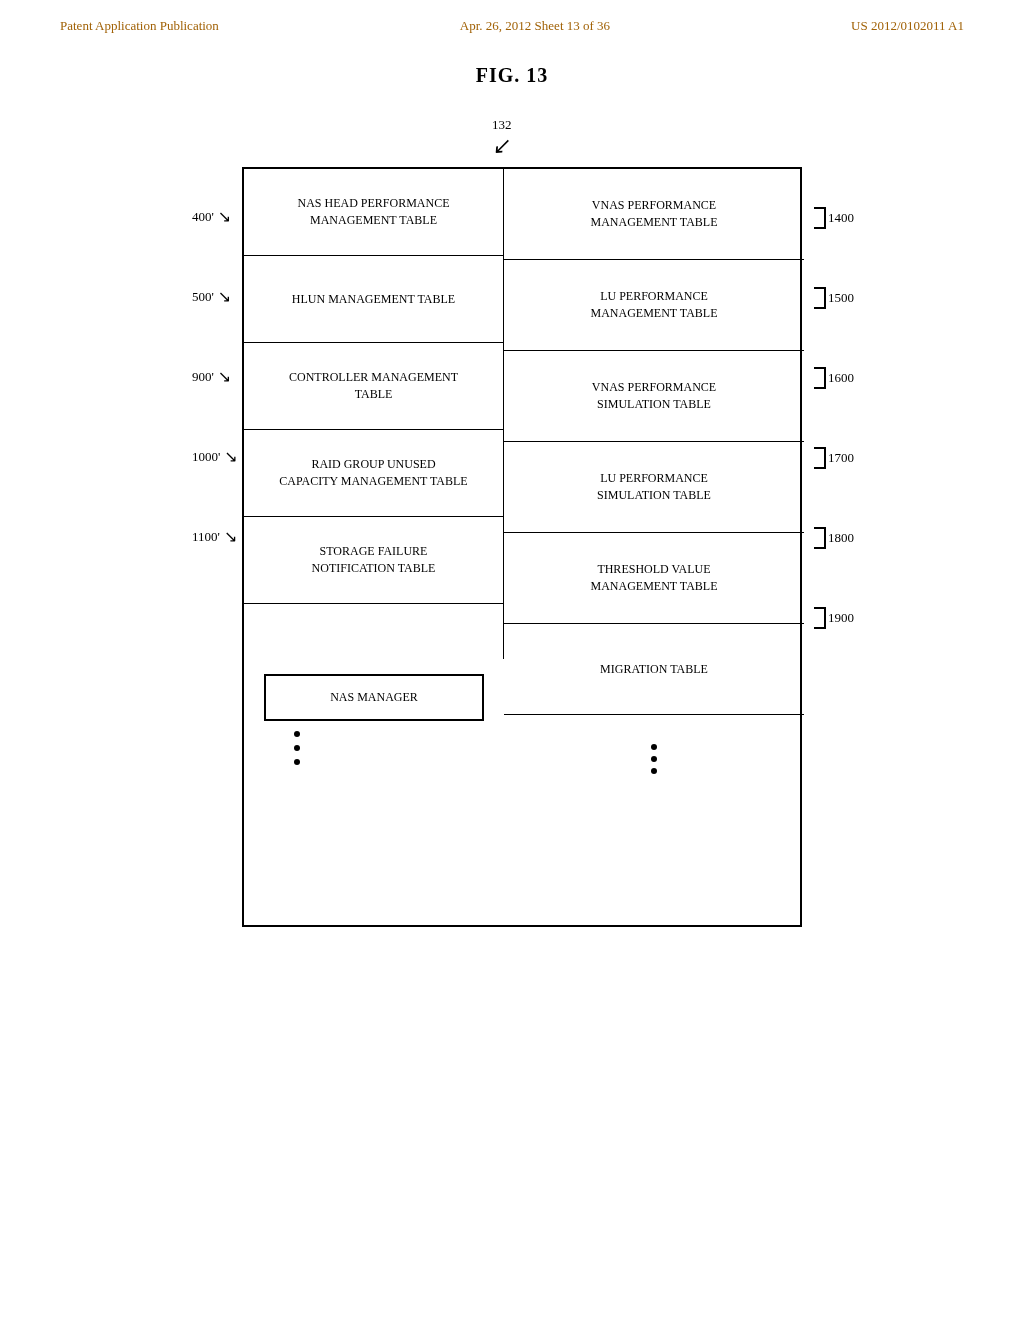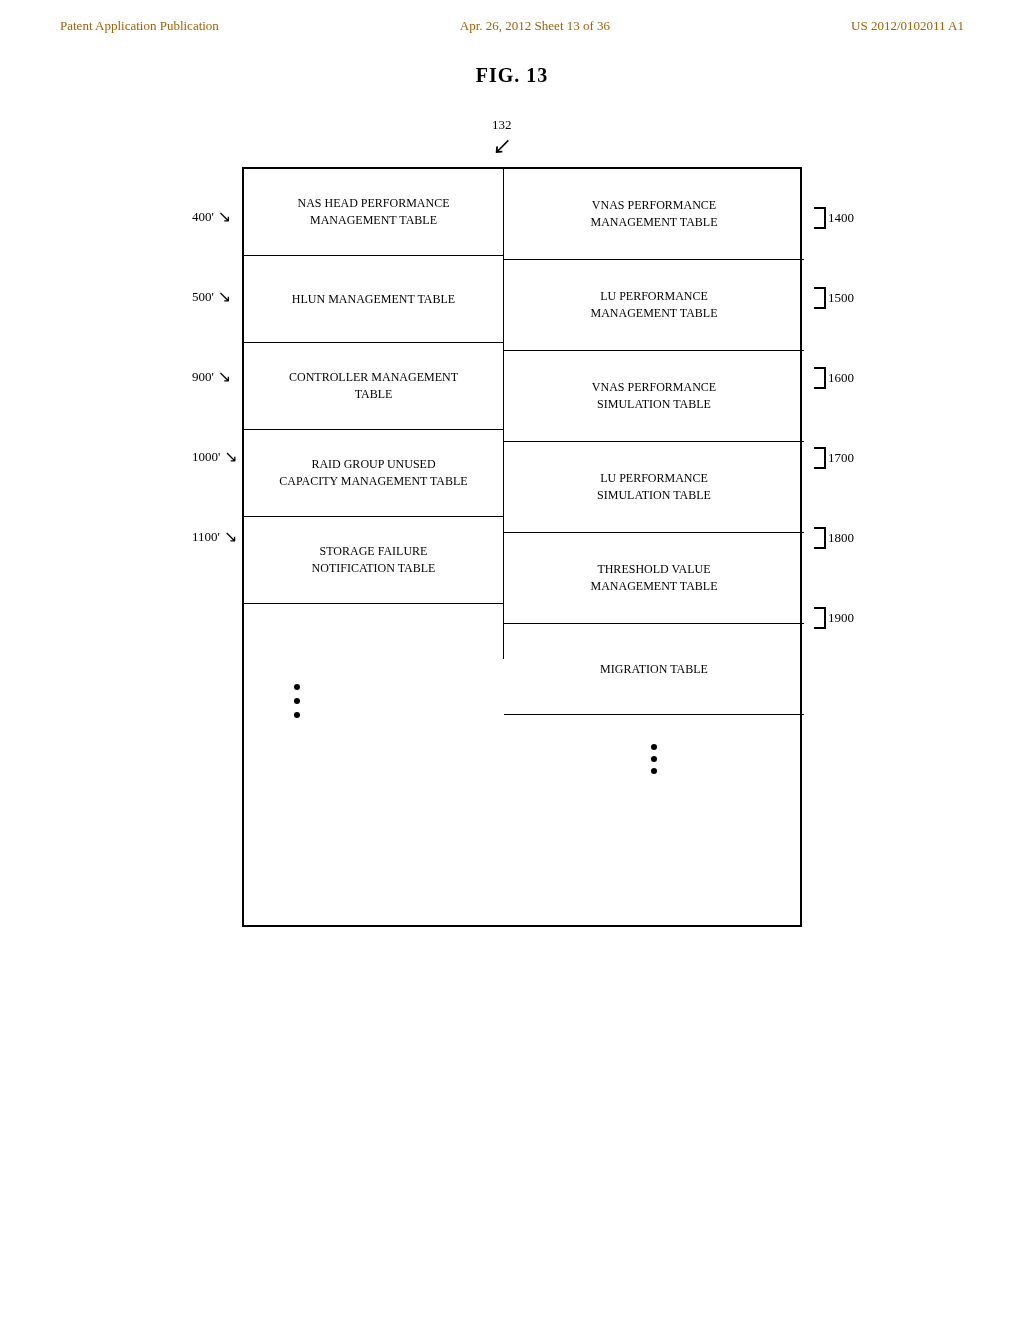--- a/index.html
+++ b/index.html
@@ -281,20 +281,23 @@
 
     <div class="dots-area">
       <div class="dot"></div>
       <div class="dot"></div>
       <div class="dot"></div>
     </div>
 
     <div class="managers-section">
 
 
+      <div class="manager-box">
+        <div class="manager-label">NAS MANAGER</div>
+      </div>
 
       <div style="display:flex; flex-direction:column; gap:8px; align-items:flex-start; padding-left: 30px; margin-top:10px;">
         <div class="dot"></div>
         <div class="dot"></div>
         <div class="dot"></div>
       </div>
     </div>
 
   </div>
 

